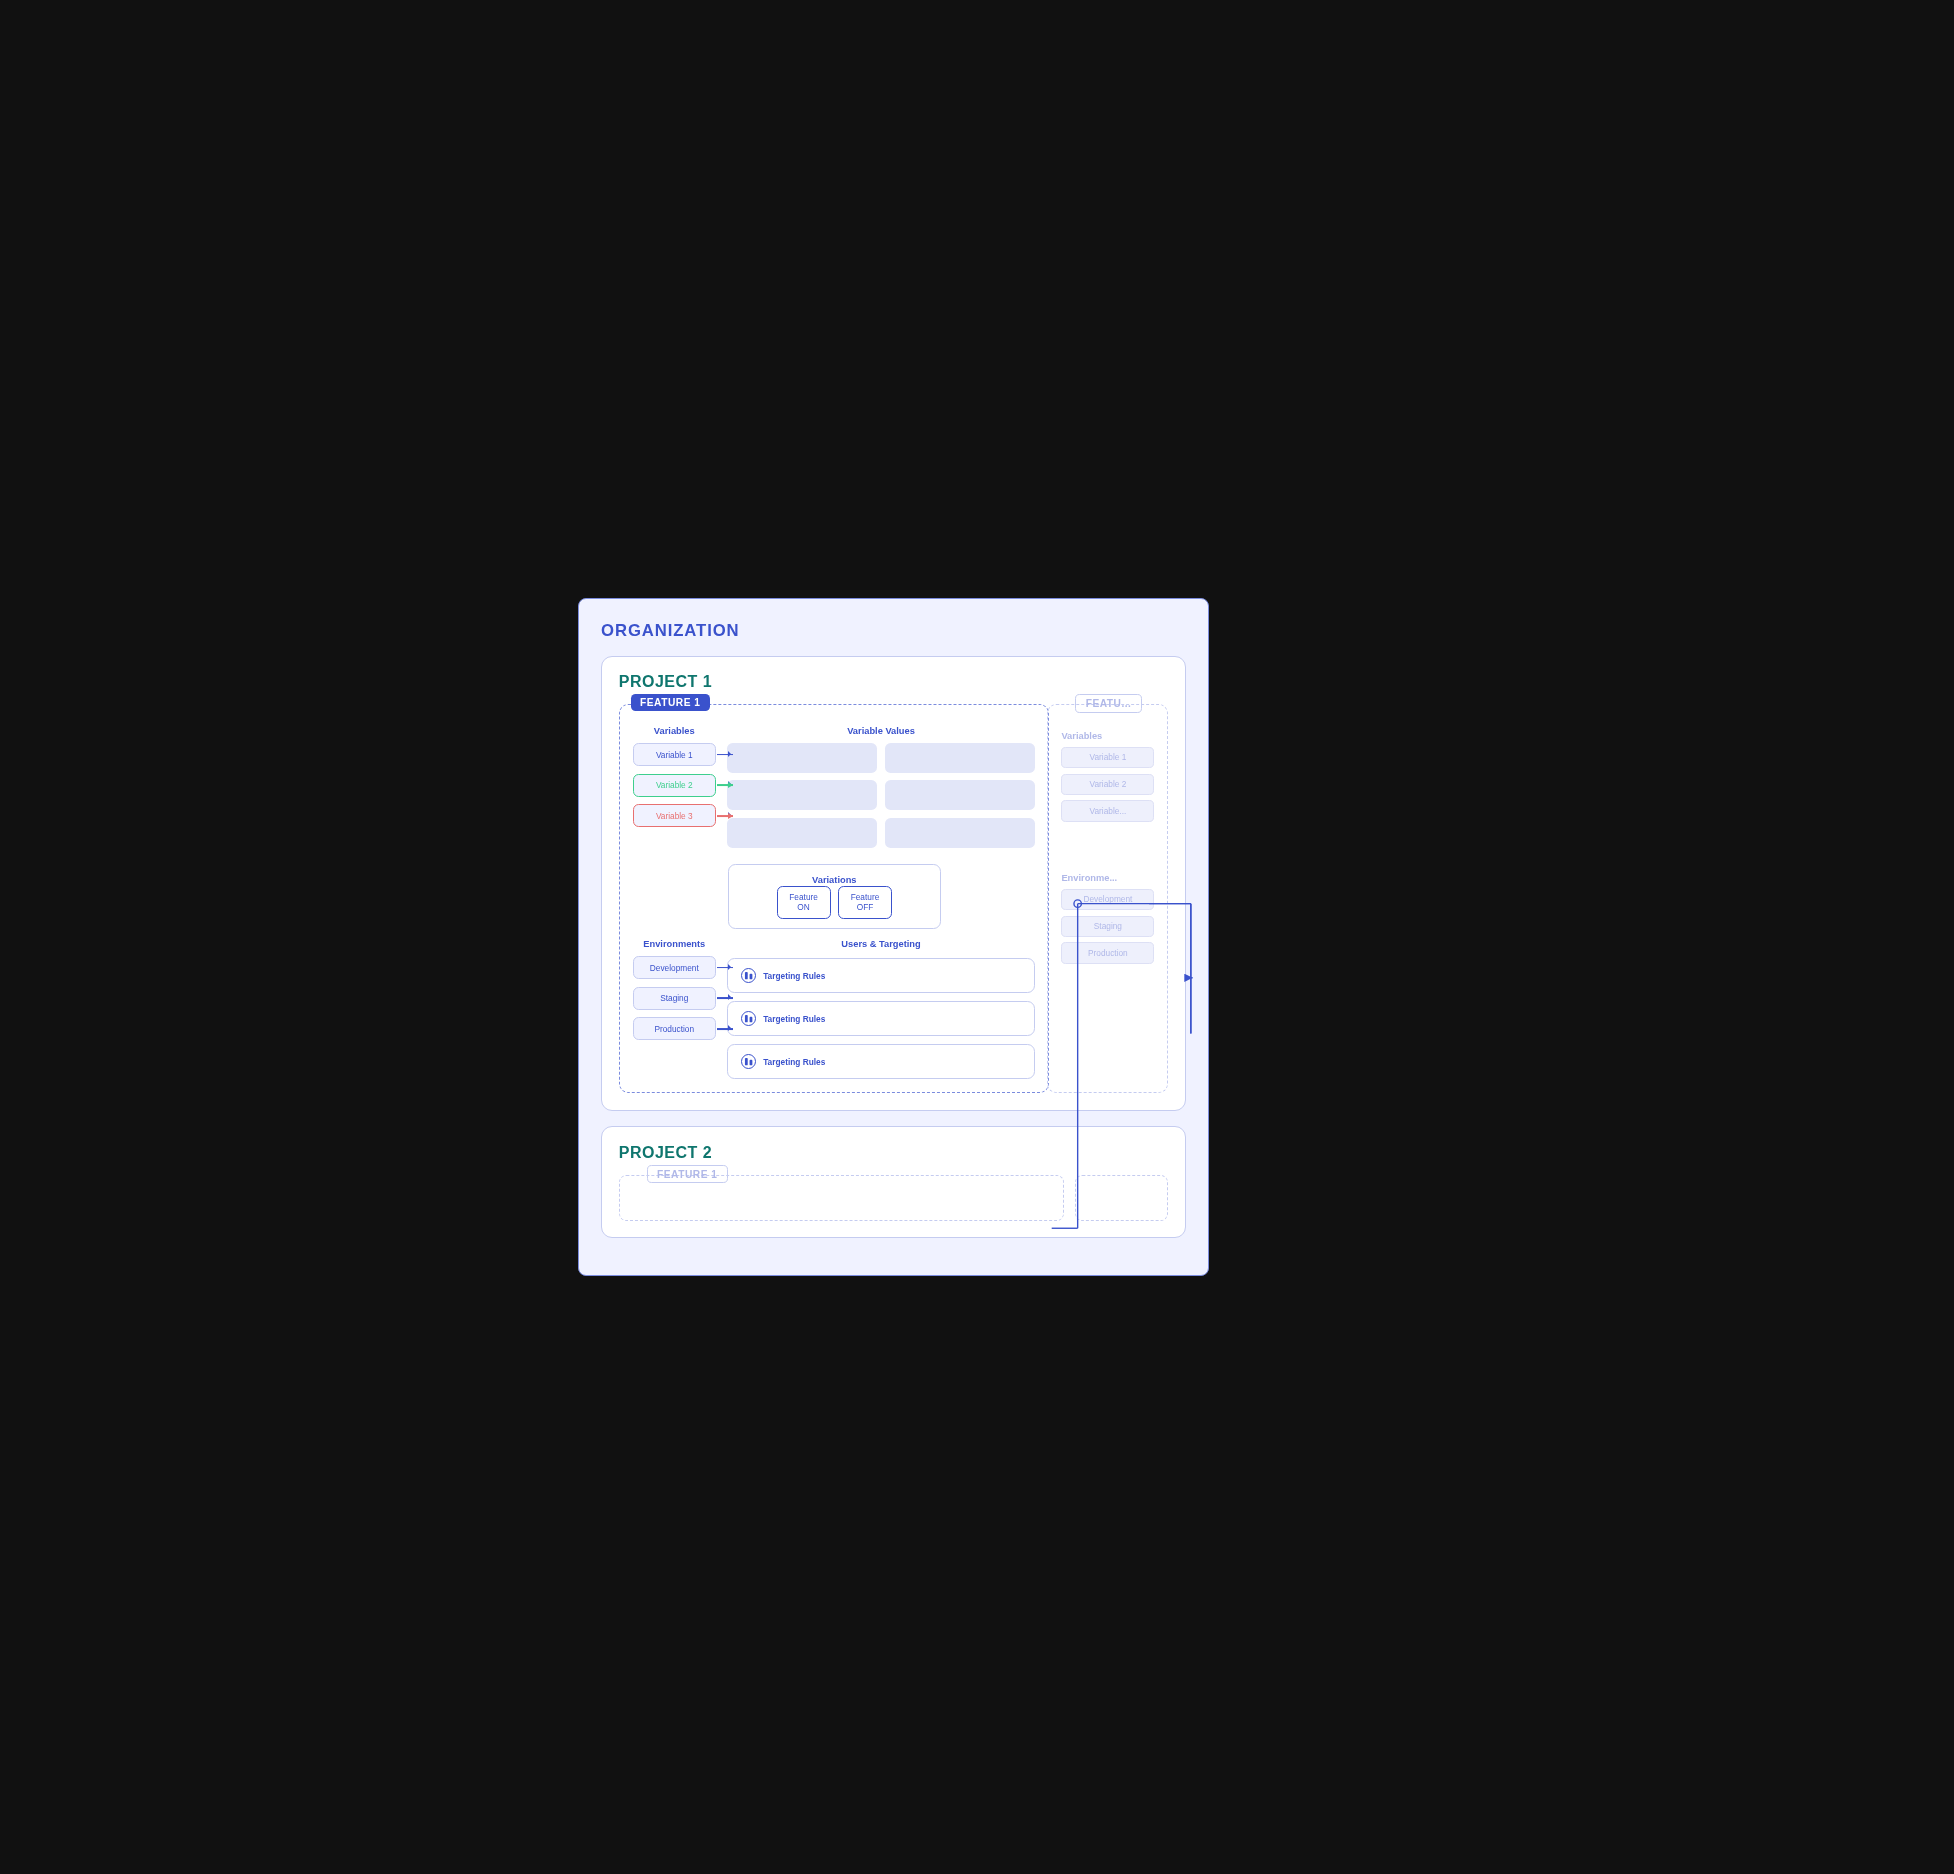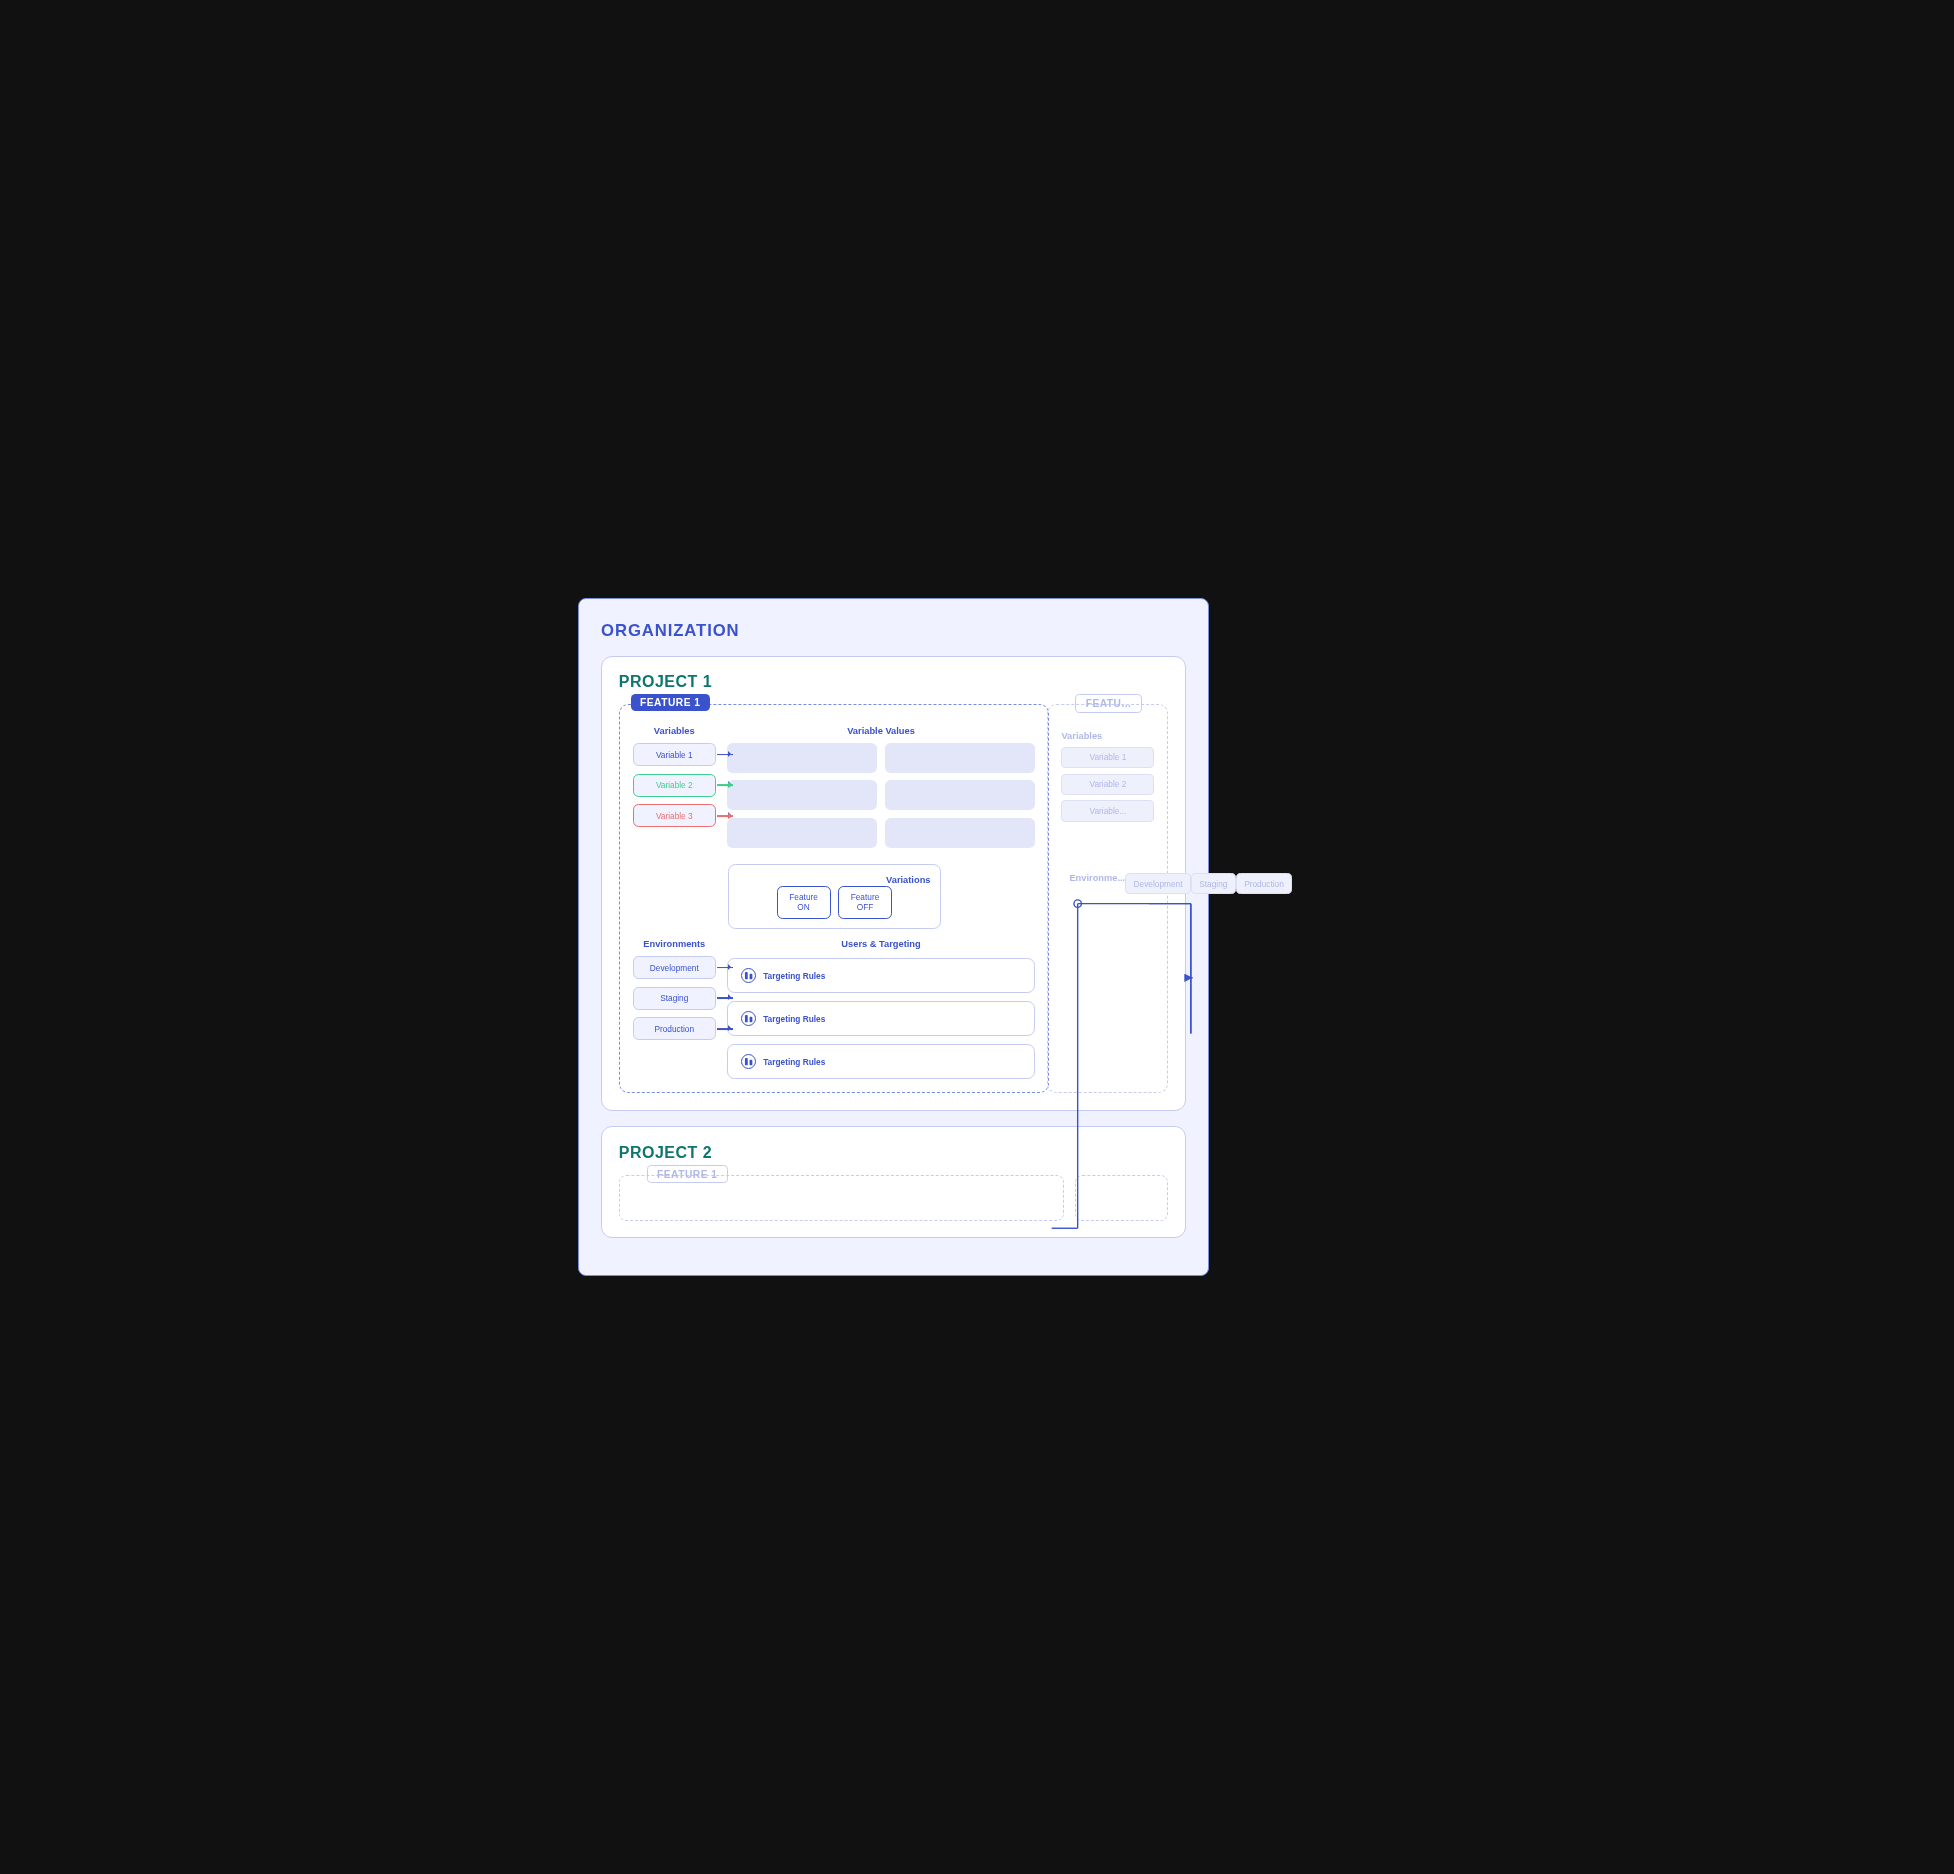--- a/index.html
+++ b/index.html
@@ -171,21 +171,21 @@
       border-radius: 7.4px;
       padding: 9.3px;
       background: #fff;
       width: 213px;
       margin-left: 95px;
     }
     .variations-title {
       font-size: 9.3px;
       font-weight: 700;
       color: #3a52cc;
-      text-align: right;
+      text-align: center;
       margin-bottom: 1px;
     }
     .variation-row {
       display: flex;
       gap: 7.4px;
       justify-content: center;
     }
     .variation-item {
       border: 1.4px solid #3a52cc;
       border-radius: 5.6px;
@@ -254,23 +254,22 @@
       color: #3a52cc;
     }
     
     .feature-right-vars {
       display: flex;
       flex-direction: column;
       margin-top: 7.4px;
     }
     .feature-right-env {
       display: flex;
-      flex-direction: row;
+      flex-direction: column;
       margin-top: 7.4px;
-      margin-left: 8px;
     }
     .ghost-title {
       font-size: 9.3px;
       font-weight: 700;
       color: #b0b8e8;
       margin-bottom: 5.6px;
     }
     .ghost-item {
       background: #eef0fc;
       border: 0.9px solid #dde0f5;

